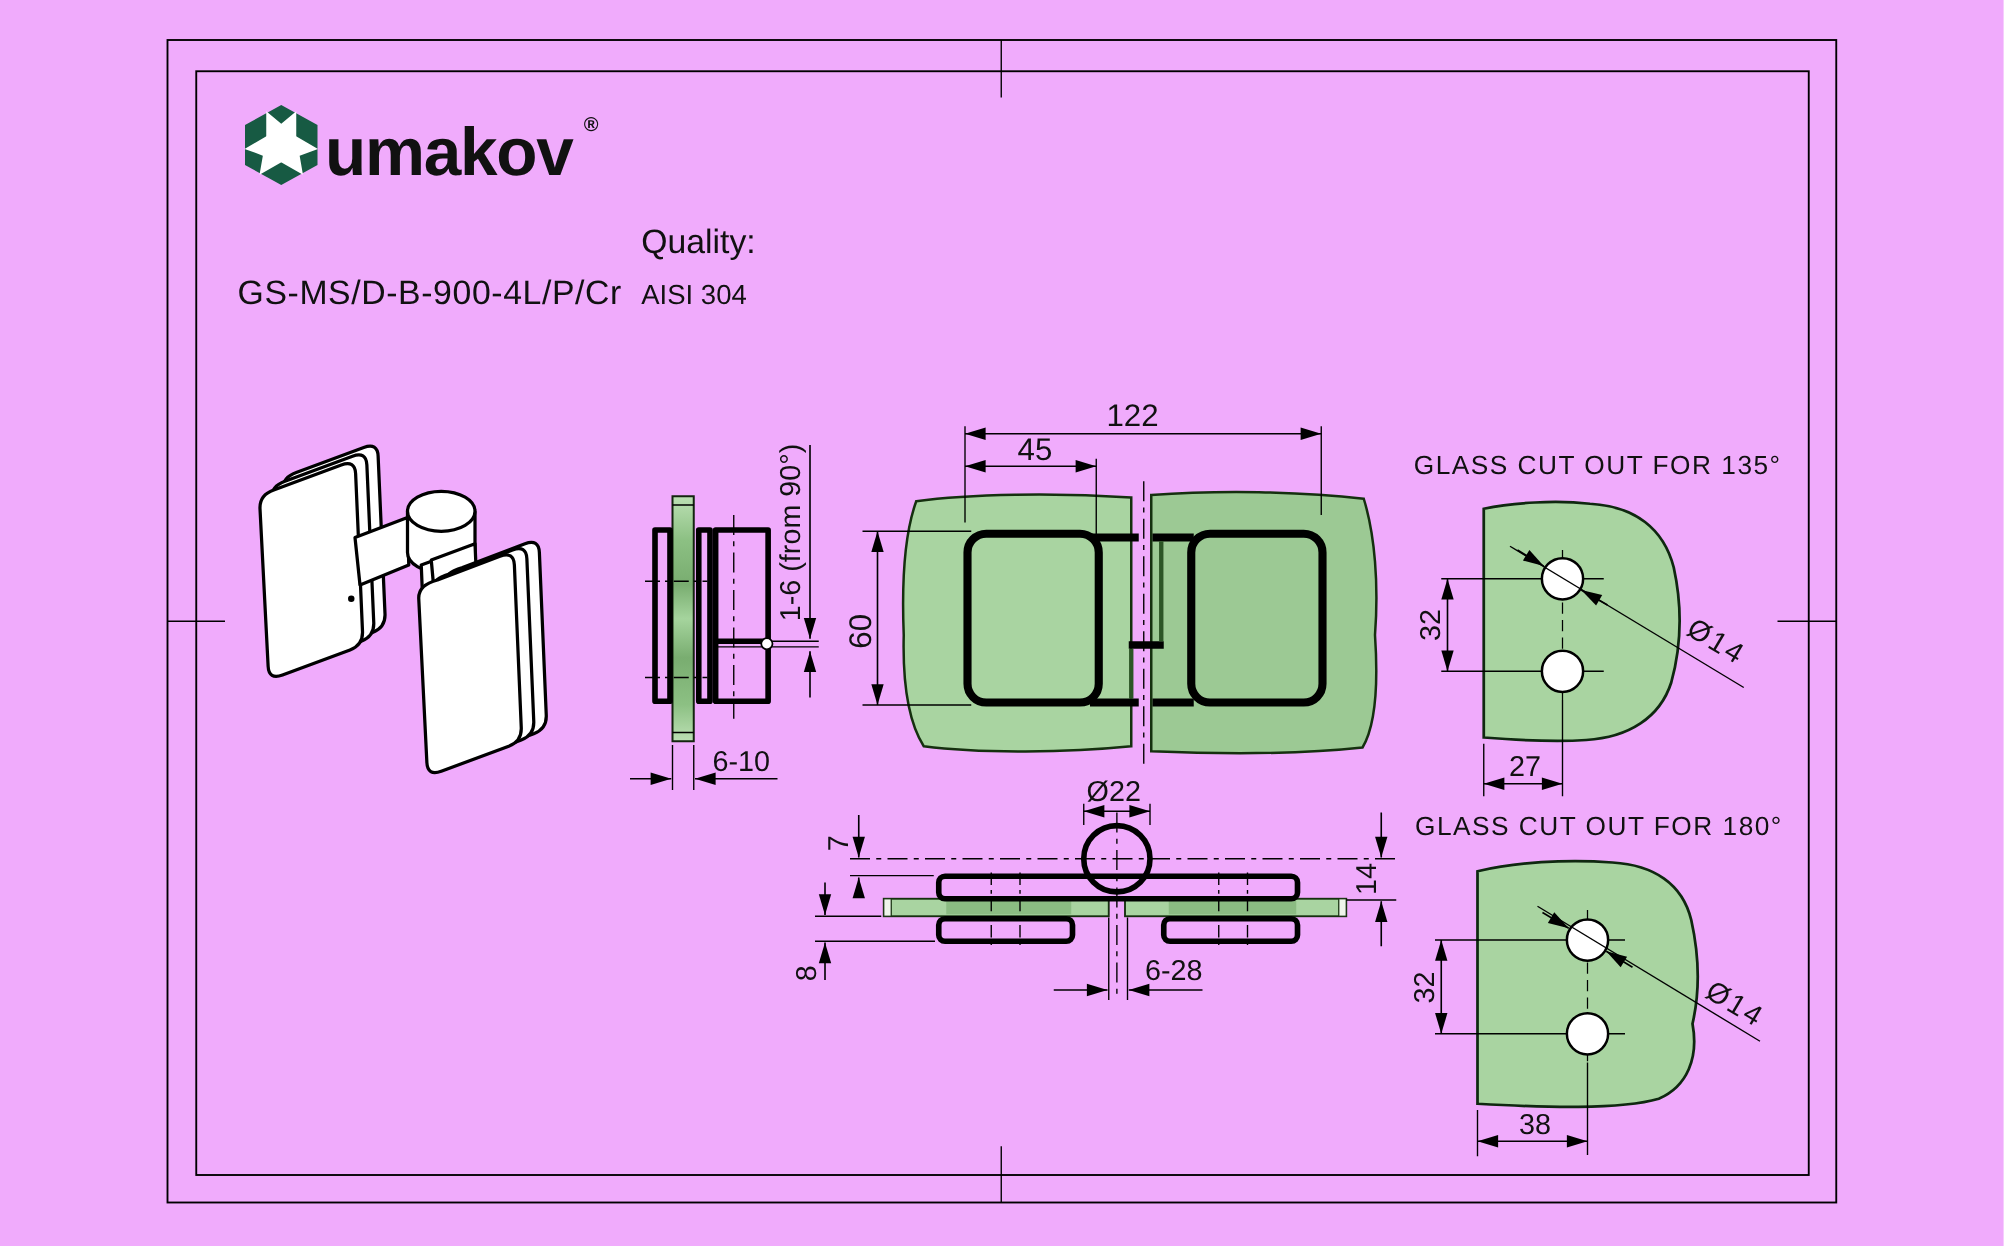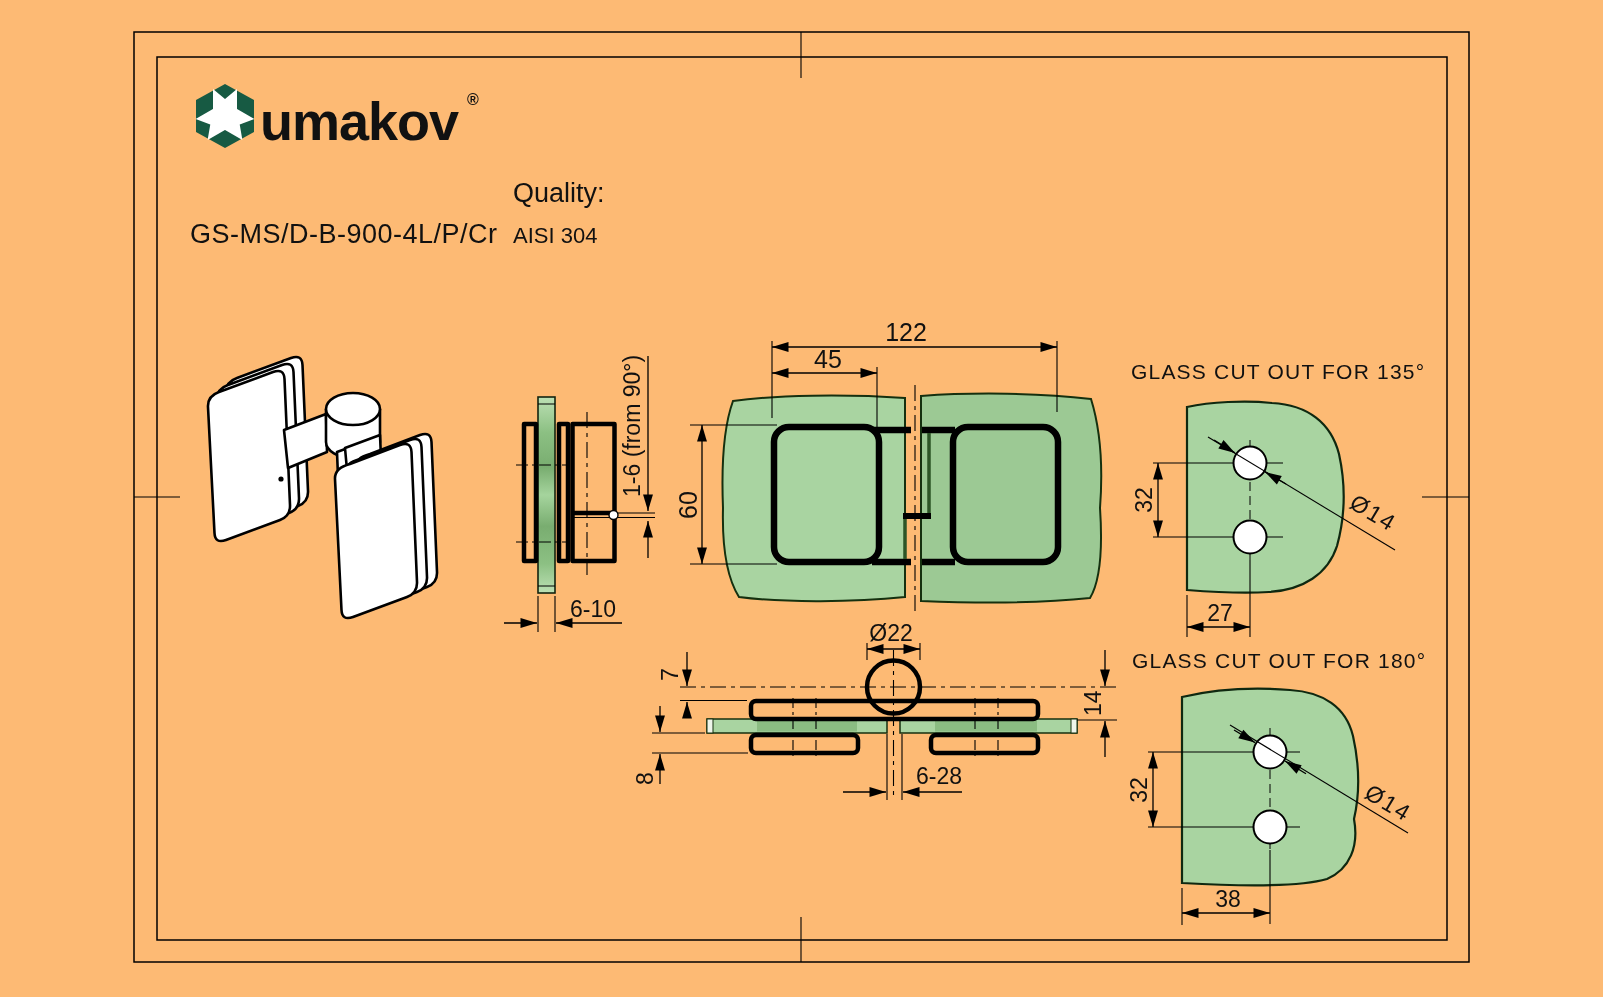--- a/index.html
+++ b/index.html
@@ -1,16 +1,16 @@
 <!DOCTYPE html>
 <html><head>
 <meta charset="utf-8">
 <style>
   html,body{margin:0;padding:0;background:#fff;}
-  .canvas{position:relative;width:1603px;height:997px;background:#fdba74;overflow:hidden;
+  .canvas{position:relative;width:1603px;height:997px;background:#f0abfc;overflow:hidden;
           font-family:"Liberation Sans",sans-serif;}
   svg{position:absolute;left:0;top:0;}
   text{font-family:"Liberation Sans",sans-serif;fill:#111;}
   .dim{font-size:23px;}
   .dim-lg{font-size:25px;}
   .cutout-title{font-size:21px;letter-spacing:1.2px;}
   .product-code{font-size:27px;letter-spacing:.5px;}
   .quality-label{font-size:27px;}
   .quality-value{font-size:22px;}
   .brand{font-size:54px;font-weight:bold;letter-spacing:-1px;}

